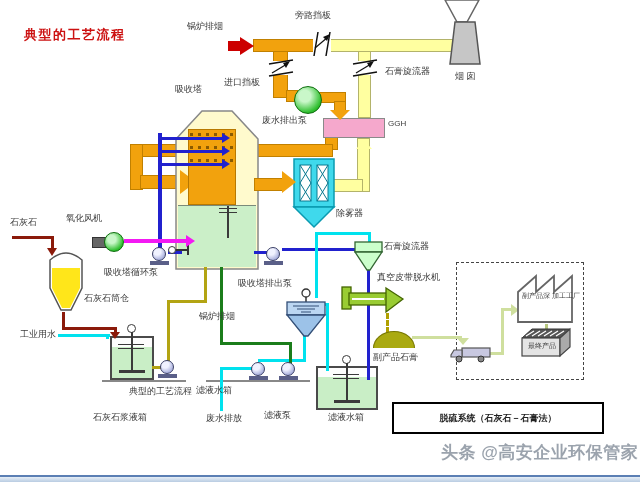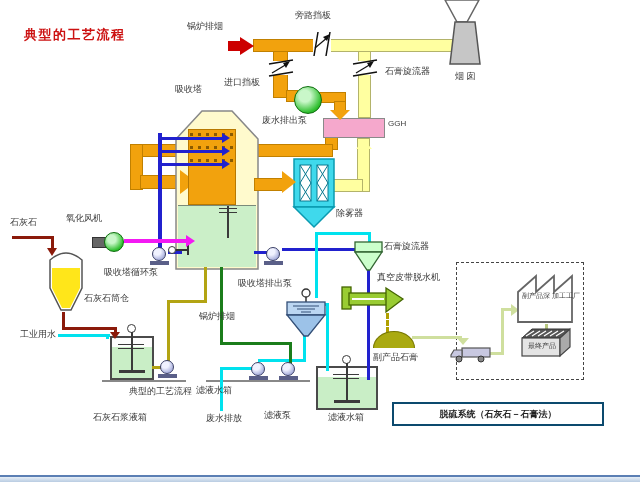--- a/index.html
+++ b/index.html
@@ -27,21 +27,21 @@
         background:repeating-linear-gradient(180deg,#3a3a3a 0 1.5px,transparent 1.5px 4px);}
   .blade{position:absolute;height:3px;background:#3a3a3a;z-index:8;}
   .fan{position:absolute;border-radius:50%;box-sizing:border-box;z-index:7;
        background:radial-gradient(circle at 38% 35%,#C9F7C9 0 25%,#2FBF2F 70%,#118811);
        border:1.5px solid #0E6E0E;}
   .hatch{position:absolute;height:2.5px;z-index:4;
          background:repeating-linear-gradient(90deg,#8A5A00 0 3px,transparent 3px 8px);}
   svg{position:absolute;overflow:visible;}
   .titleTxt{position:absolute;left:24px;top:26px;font-size:13px;font-weight:bold;color:#CC1111;
             letter-spacing:1.5px;z-index:9;}
-  .capBox{position:absolute;left:392px;top:402px;width:212px;height:24px;border:2px solid #0c4a6e;
+  .capBox{position:absolute;left:392px;top:402px;width:212px;height:32px;border:2px solid #000000;
           box-sizing:border-box;z-index:9;display:flex;align-items:center;justify-content:center;}
   .capTxt{font-size:9px;font-weight:bold;color:#222;}
   .wm{position:absolute;left:441px;top:441px;font-size:17px;font-weight:bold;
       color:rgba(130,140,152,0.8);letter-spacing:0.5px;z-index:9;}
   .dashedBox{position:absolute;left:456px;top:262px;width:128px;height:118px;
              border:1.5px dashed #444;box-sizing:border-box;z-index:2;}
   .botBar{position:absolute;left:0;top:475px;width:640px;height:7px;z-index:9;
           background:linear-gradient(180deg,#5B7FB4 0 2px,#E6EEF6 2px,#B9CCE2 100%);}
   .smLbl{font-size:7px;}
 </style>
@@ -263,20 +263,21 @@
   <svg style="left:518px;top:326px;z-index:5;" width="56" height="34" viewBox="0 0 56 34">
     <polygon points="4,12 14,3 52,3 42,12" fill="#555" stroke="#333" stroke-width="1"></polygon>
     <path d="M8,10 L16,5 M14,10 L22,5 M20,10 L28,5 M26,10 L34,5 M32,10 L40,5 M38,10 L46,5" stroke="#fff" stroke-width="1.2"></path>
     <rect x="4" y="12" width="38" height="18" fill="#E4E4E4" stroke="#444" stroke-width="1.2"></rect>
     <polygon points="42,12 52,3 52,21 42,30" fill="#AAA" stroke="#444" stroke-width="1.2"></polygon>
   </svg>
 
   <div class="capBox">
     <span class="capTxt">脱硫系统（石灰石－石膏法）</span>
   </div>
+  <div class="wm">头条 @高安企业环保管家</div>
   <div class="botBar"></div>
 
   <div class="lbl" style="left:187px;top:20px;">锅炉排烟</div>
   <div class="lbl" style="left:295px;top:9px;">旁路挡板</div>
   <div class="lbl" style="left:216px;top:76px;margin-left:8px;">进口挡板</div>
   <div class="lbl" style="left:385px;top:65px;">石膏旋流器</div>
   <div class="lbl" style="left:455px;top:70px;">烟 囱</div>
   <div class="lbl" style="left:262px;top:114px;">废水排出泵</div>
   <div class="lbl" style="left:388px;top:119px;font-size:8px;">GGH</div>
   <div class="lbl" style="left:175px;top:83px;">吸收塔</div>

